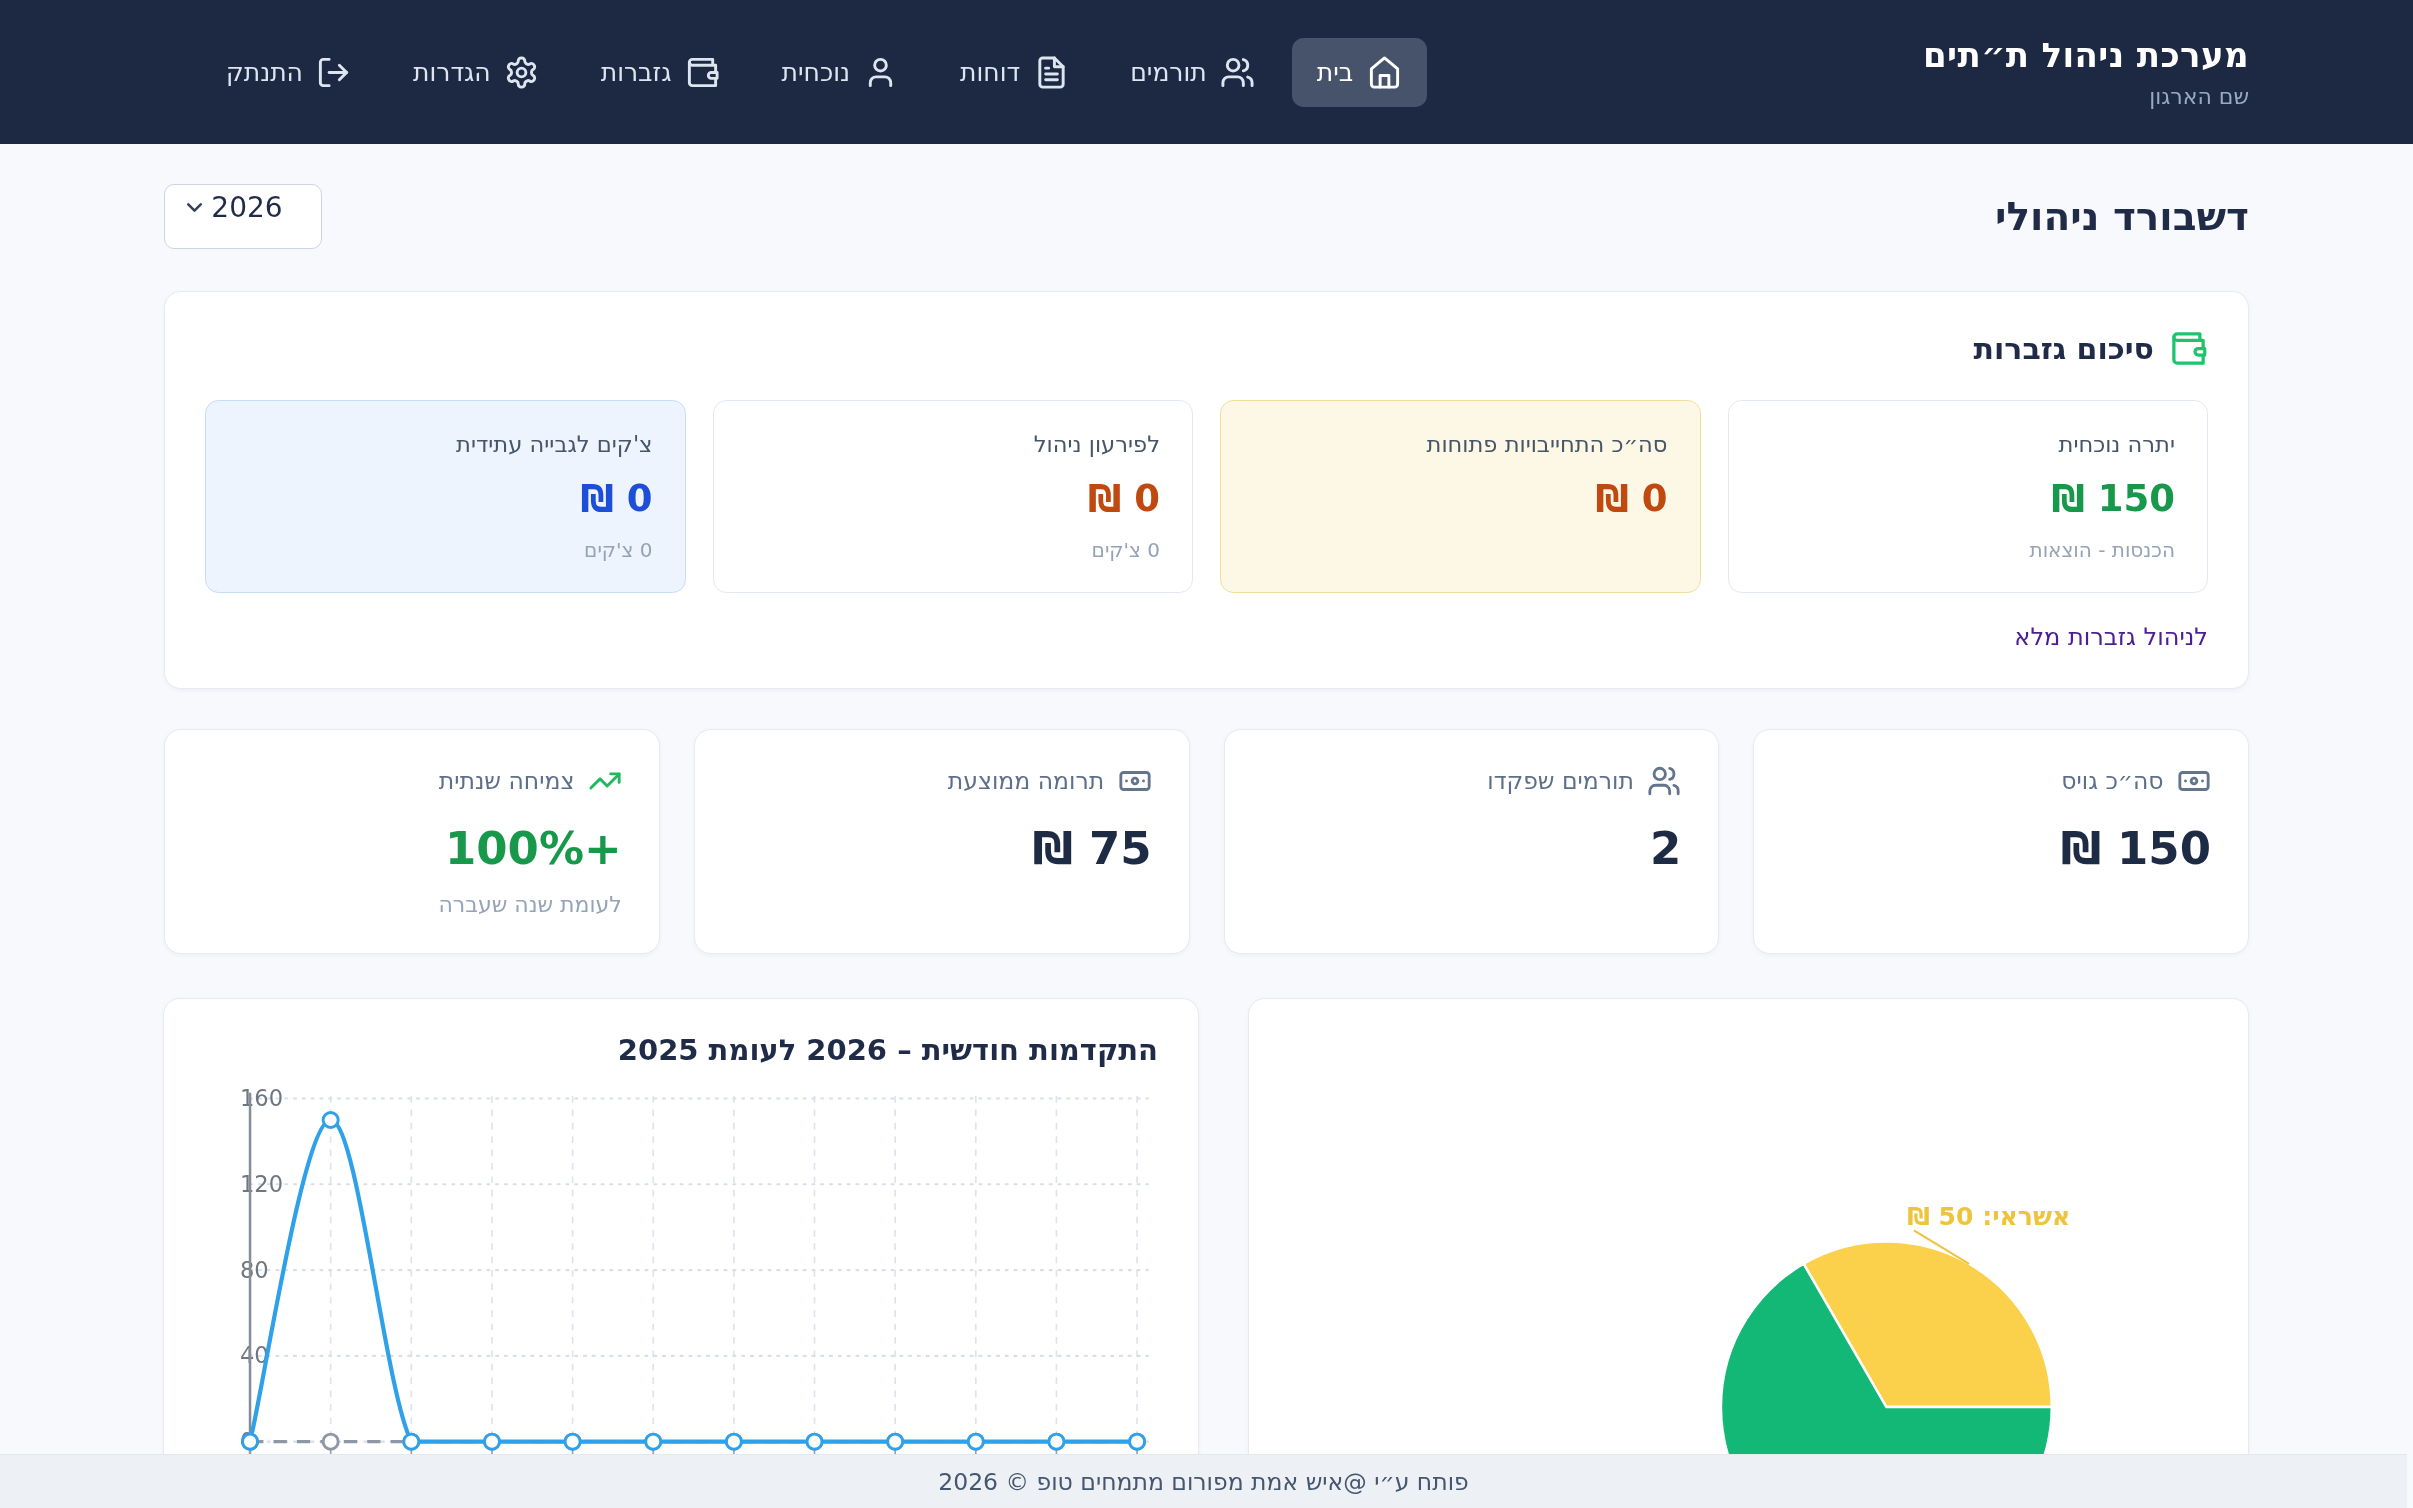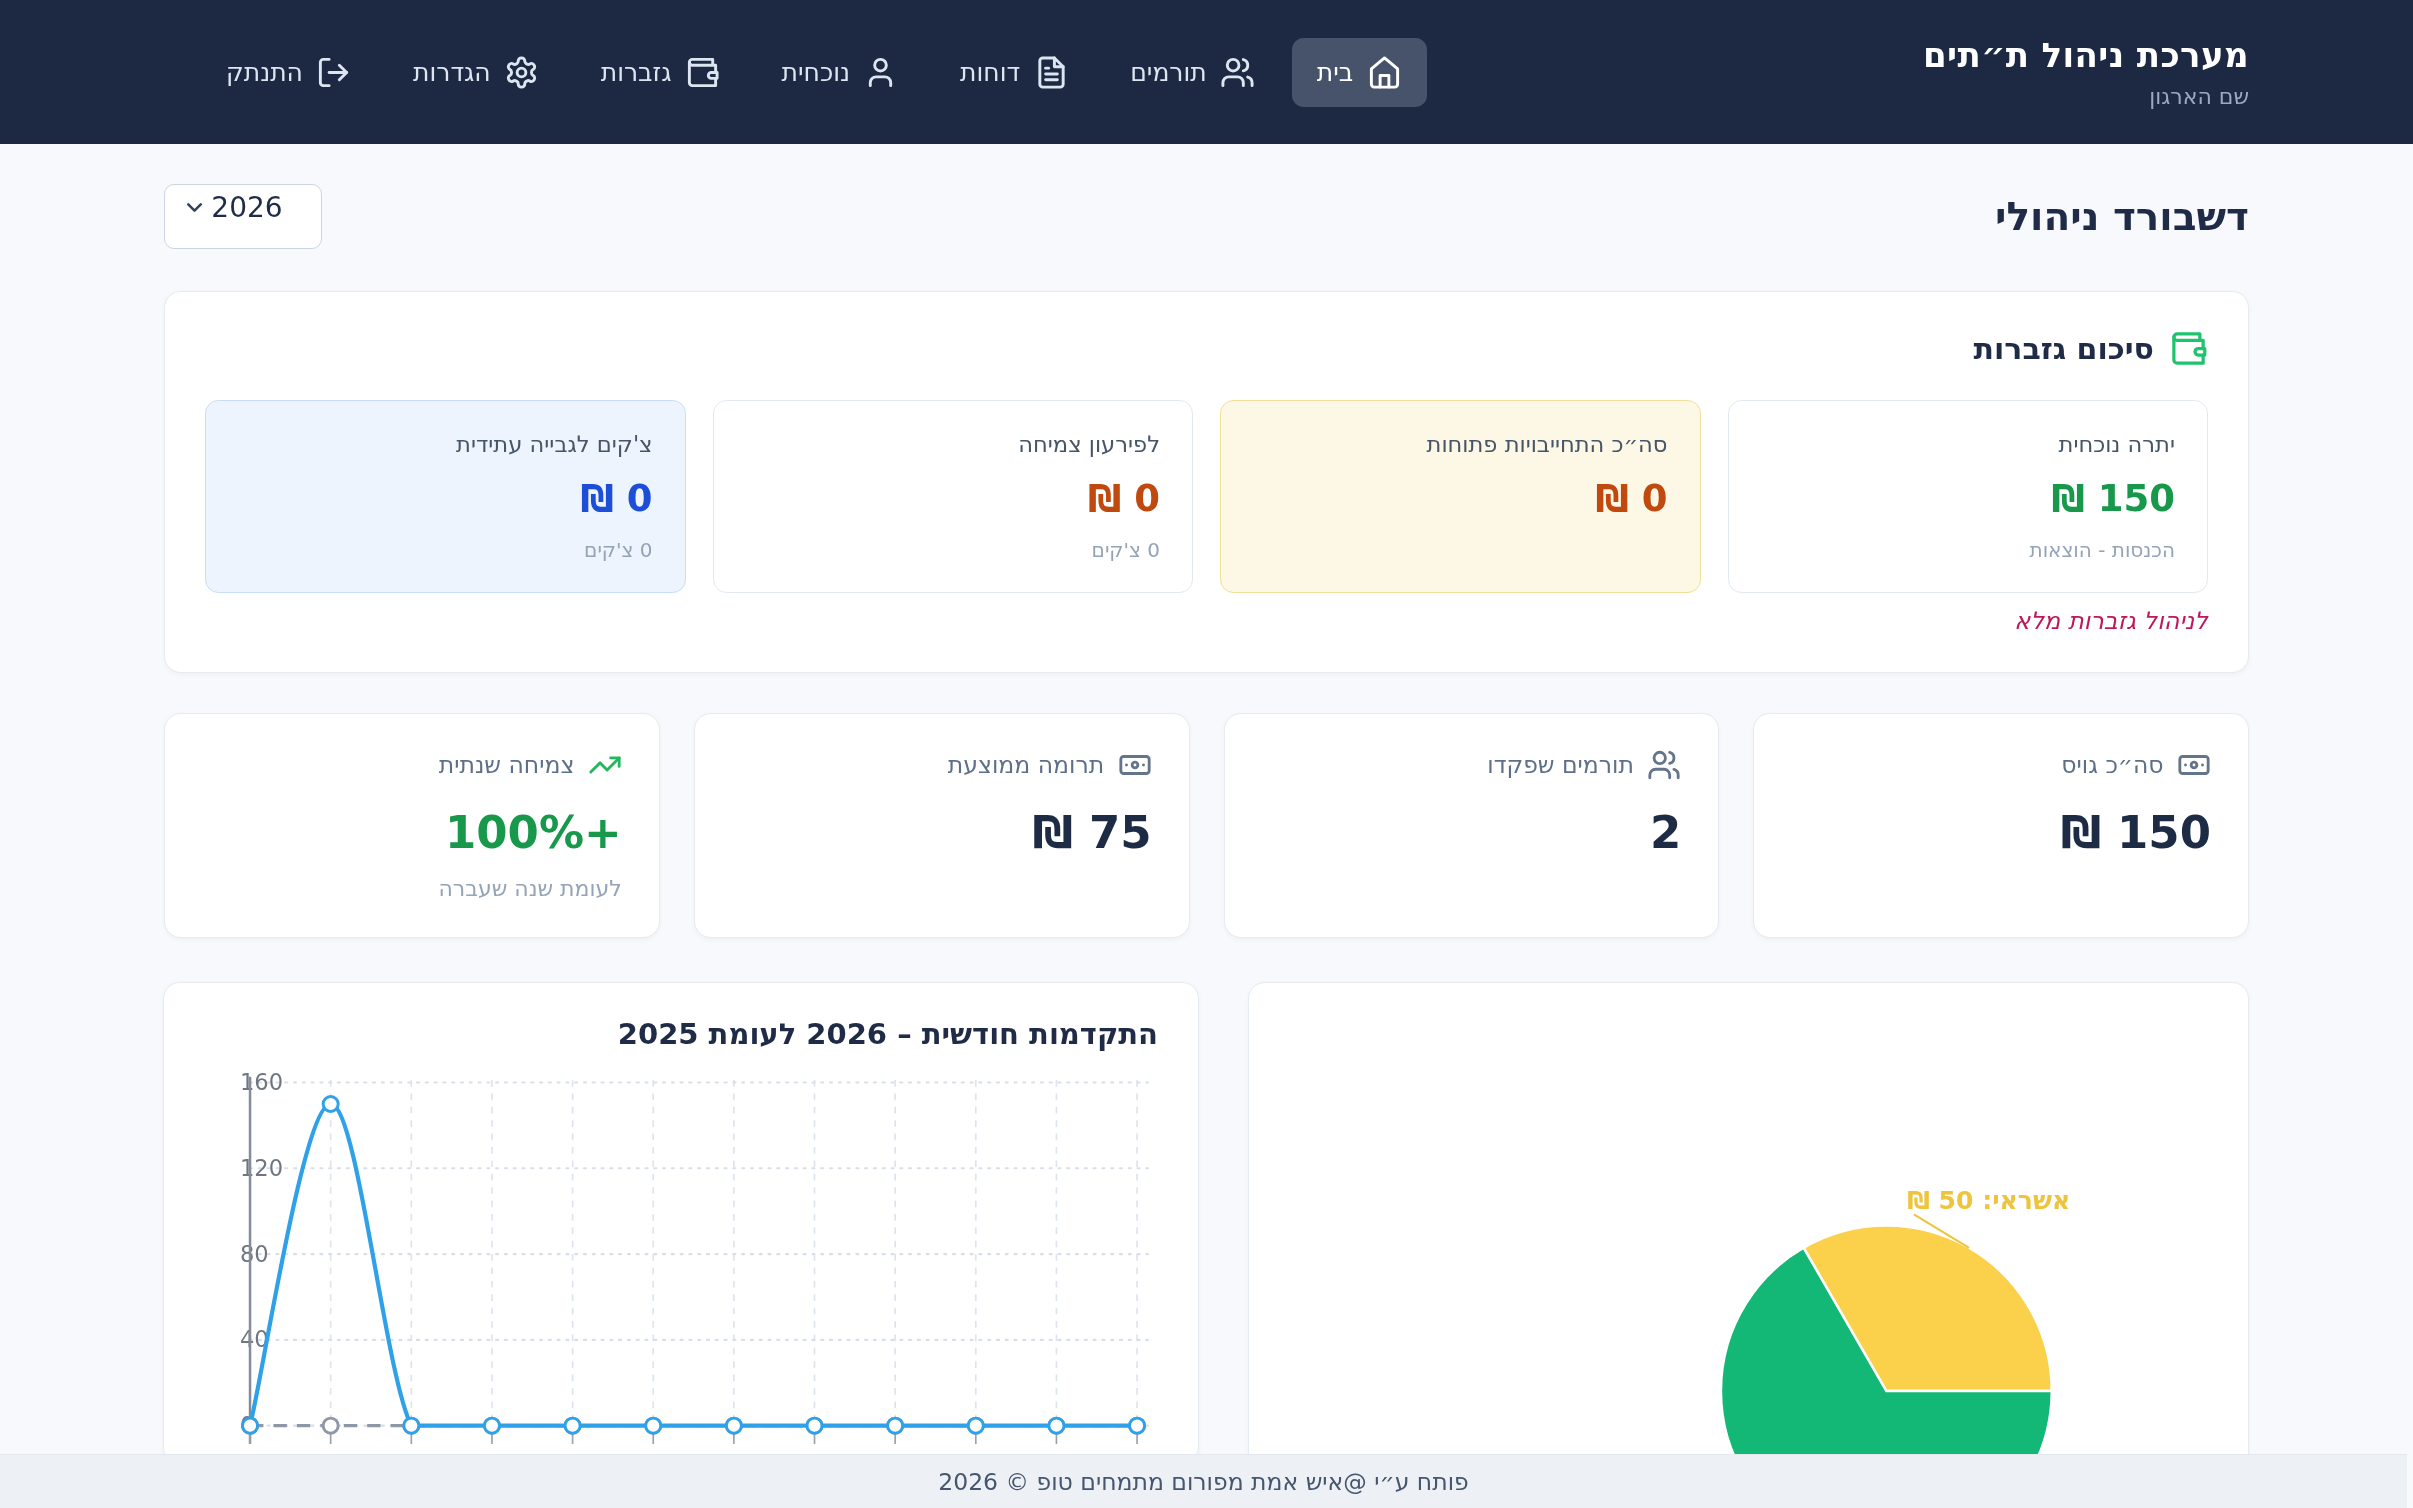--- a/index.html
+++ b/index.html
@@ -59,21 +59,21 @@
     min-height:186px; padding:30px 32px;
   }
   .tbox.yellow { background:#fdf8e6; border-color:#f0de9a; }
   .tbox.blue   { background:#edf4fd; border-color:#c7dcf7; }
   .tbox .lbl { font-size:22.6px; color:#475569; }
   .tbox .val { margin-top:20px; font-size:37px; font-weight:bold; }
   .tbox .sub { margin-top:18.4px; font-size:20px; color:#94a3b8; }
   .val.green  { color:#17984a; }
   .val.orange { color:#c0490f; }
   .val.blue   { color:#1d4ed8; }
-  a.tlink { display:inline-block; margin-top:14px; font-size:24px; color:#be185d; text-decoration:none; cursor:pointer;font-style:italic; }
+  a.tlink { display:inline-block; margin-top:30px; font-size:24px; color:#4c1d95; text-decoration:none; cursor:pointer; }
 
   
   .stats { display:grid; grid-template-columns:repeat(4,1fr); gap:34px; margin-top:40px; }
   .stat-card { padding:34px 37px; min-height:225px; }
   .stat-card .head { display:flex; align-items:center; gap:13.4px; color:#5d6f89; }
   .stat-card .head .icn { color:#64748b; }
   .stat-card .head.green-ic .icn { color:#22b860; }
   .stat-card .head .lbl { font-size:23.5px; }
   .stat-card .val { margin-top:23.5px; font-size:45px; font-weight:bold; color:#1d2b45; }
   .stat-card .val.green { color:#17984a; }
@@ -186,21 +186,21 @@
      <div class="lbl">יתרה נוכחית</div>
      <div class="val green">150 ₪</div>
      <div class="sub">הכנסות - הוצאות</div>
    </div>
         <div class="tbox yellow">
      <div class="lbl">סה״כ התחייבויות פתוחות</div>
      <div class="val orange">0 ₪</div>
 
    </div>
         <div class="tbox plain">
-     <div class="lbl">לפירעון צמיחה</div>
+     <div class="lbl">לפירעון ניהול</div>
      <div class="val orange">0 ₪</div>
      <div class="sub">0 צ'קים</div>
    </div>
         <div class="tbox blue">
      <div class="lbl">צ'קים לגבייה עתידית</div>
      <div class="val blue">0 ₪</div>
      <div class="sub">0 צ'קים</div>
    </div>
       </div>
     <a class="tlink">לניהול גזברות מלא</a>

